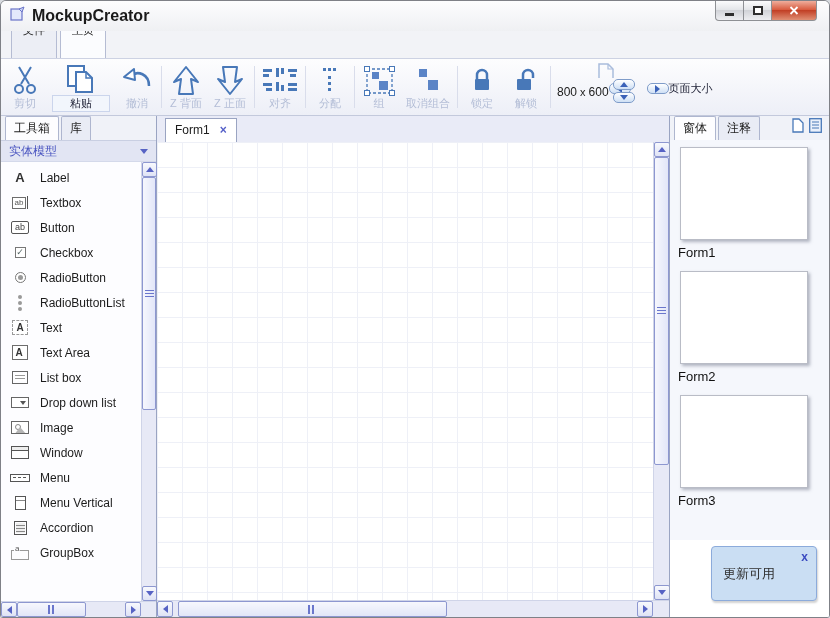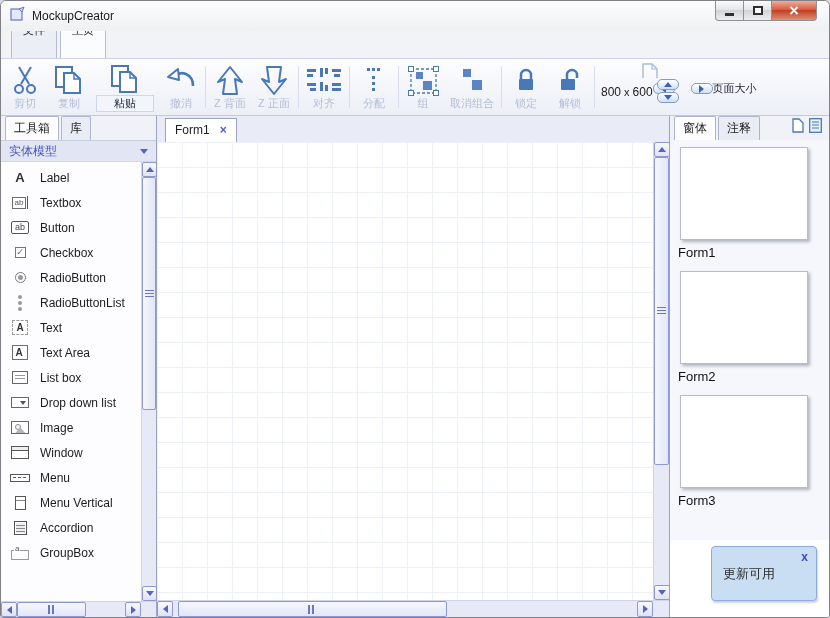--- a/index.html
+++ b/index.html
@@ -5,21 +5,21 @@
   html,body{margin:0;padding:0;background:#d8dbe0;}
   body{width:830px;height:618px;overflow:hidden;font-family:"Liberation Sans","DejaVu Sans",sans-serif;}
   *{box-sizing:border-box;}
 
   .window{width:830px;height:618px;border:1px solid #7f8187;border-radius:6px 6px 3px 3px;
           background:#f7f8fb;display:flex;flex-direction:column;overflow:hidden;}
 
   
   .titlebar{height:30px;flex:none;display:flex;align-items:center;padding:0 8px;
             background:linear-gradient(#fdfdfe,#eff0f3);position:relative;}
-  .title{font-size:12px;color:#1a1a1a;margin-left:6px;}
+  .title{font-size:16px;color:#1a1a1a;margin-left:6px;font-weight:bold;}
   .winbtns{position:absolute;top:0;right:12px;display:flex;}
   .winbtn{width:29px;height:20px;border:1px solid #8e9094;border-top:none;margin-left:-1px;
           display:flex;align-items:center;justify-content:center;
           background:linear-gradient(#fbfbfc 0%,#e4e6e9 45%,#cfd1d6 46%,#edeef1 100%);}
   .winbtn.min{border-radius:0 0 0 4px;}
   .winbtn.close{width:46px;border-radius:0 0 4px 0;
           background:linear-gradient(#efae9c 0%,#d95d41 45%,#bf3a20 46%,#e08f74 100%);}
   .glyph-min{width:9px;height:3px;background:#2e2e2e;margin-top:7px;}
   .glyph-max{width:10px;height:9px;border:2px solid #2e2e2e;background:#fff;}
 
@@ -198,30 +198,20 @@
       <span class="ric">
         <svg width="26" height="31" viewBox="0 0 26 31">
           <path d="M7 2 L17 19 M19 2 L9 19" stroke="#4878b8" stroke-width="2" fill="none"></path>
           <circle cx="7" cy="24" r="4" stroke="#4878b8" stroke-width="2" fill="none"></circle>
           <circle cx="19" cy="24" r="4" stroke="#4878b8" stroke-width="2" fill="none"></circle>
         </svg>
         </span>
       <span class="rlbl">剪切</span>
     </div>
 
-    <div class="rbtn">
-      <span class="ric">
-        <svg width="30" height="31" viewBox="0 0 30 31">
-          <rect x="2" y="2" width="16" height="20" fill="#fff" stroke="#4878b8" stroke-width="2"></rect>
-          <path d="M10 8 h10 l6 6 v14 h-16 z" fill="#fff" stroke="#4878b8" stroke-width="2"></path>
-          <path d="M20 8 v6 h6" fill="none" stroke="#4878b8" stroke-width="1.5"></path>
-        </svg>
-        </span>
-      <span class="rlbl">复制</span>
-    </div>
 
     <div class="rbtn enabled">
       <span class="ric">
         <svg width="30" height="31" viewBox="0 0 30 31">
           <rect x="2" y="2" width="16" height="20" fill="#fff" stroke="#4878b8" stroke-width="2"></rect>
           <path d="M10 8 h10 l6 6 v14 h-16 z" fill="#fff" stroke="#4878b8" stroke-width="2"></path>
           <path d="M20 8 v6 h6" fill="none" stroke="#4878b8" stroke-width="1.5"></path>
         </svg>
         </span>
       <span class="rlbl">粘贴</span>

